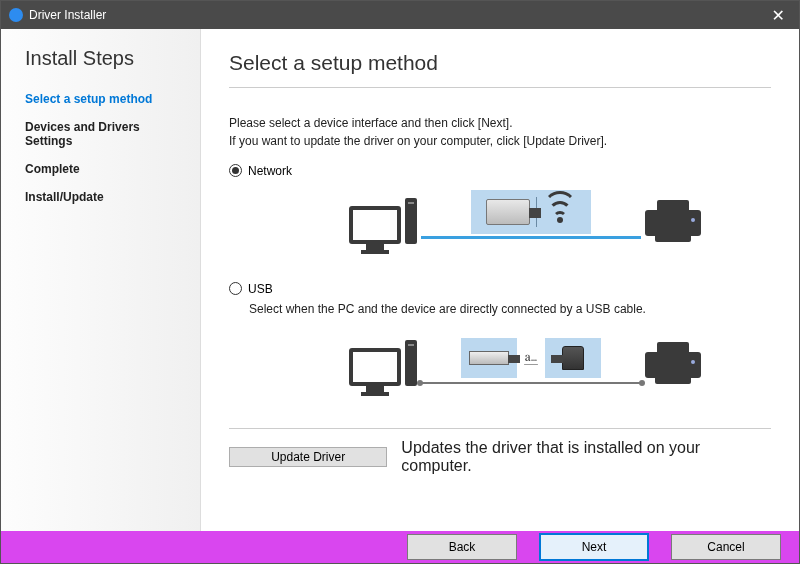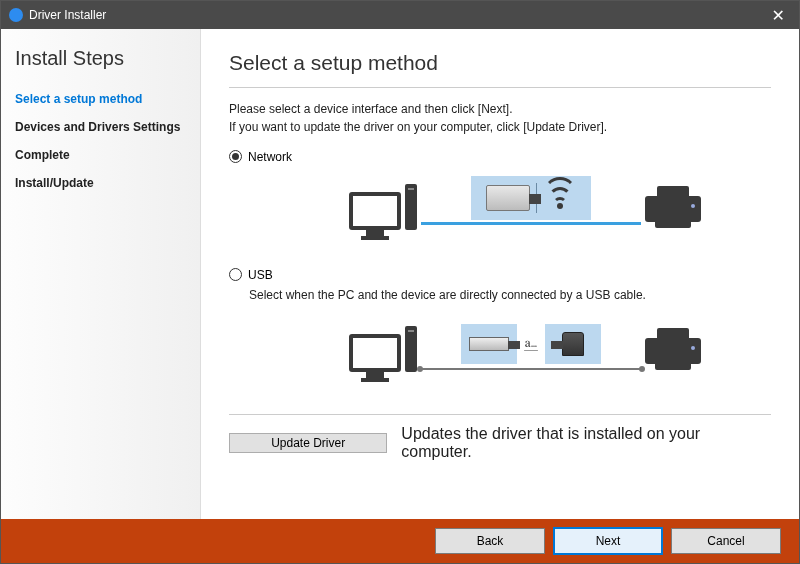--- a/index.html
+++ b/index.html
@@ -3,29 +3,29 @@
   <meta charset="utf-8">
   <style>
     * { box-sizing: border-box; margin: 0; padding: 0; }
     body { font-family: "Segoe UI", Tahoma, sans-serif; font-size: 12px; background: #fff; }
     .window { width: 800px; height: 564px; border: 1px solid #555; display: flex; flex-direction: column; }
     .titlebar { height: 28px; background: #4a4a4a; color: #fff; display: flex; align-items: center; padding: 0 8px; }
     .titlebar-icon { width: 14px; height: 14px; background: #2d8cf0; border-radius: 50%; margin-right: 6px; }
     .titlebar-text { flex: 1; font-size: 12px; }
     .close-x { font-size: 16px; cursor: pointer; padding: 0 6px; }
     .body { flex: 1; display: flex; }
-    .sidebar { width: 200px; background: linear-gradient(to right, #fdfdfd, #f0f0f0); padding: 18px 14px; border-right: 1px solid #ddd; }
+    .sidebar { width: 200px; background: linear-gradient(to right, #fdfdfd, #f0f0f0); padding: 18px 24px; border-right: 1px solid #ddd; }
     .sidebar-title { font-size: 20px; color: #333; margin-bottom: 22px; font-weight: 400; }
     .step { font-size: 12px; margin: 14px 0; color: #222; font-weight: bold; }
     .step.done { color: #bbb; font-weight: normal; }
     .step.active { color: #0078d7; font-weight: bold; }
     .main { flex: 1; padding: 22px 28px 10px 28px; display: flex; flex-direction: column; }
     .main-title { font-size: 21px; color: #333; margin-bottom: 6px; font-weight: 400; }
     .hr { border-top: 1px solid #ccc; margin: 6px 0 12px 0; }
-    .instruction { font-size: 12px; color: #222; line-height: 1.5; margin-bottom: 14px; }
+    .instruction { font-size: 12px; color: #222; line-height: 1.5; margin-bottom: 14px; margin-top: 14px; }
     .opt { margin-bottom: 8px; }
     .opt-head { display: flex; align-items: flex-start; font-size: 12px; margin-bottom: 6px; }
     .radio { width: 13px; height: 13px; border: 1px solid #333; border-radius: 50%; margin-right: 6px; display: flex; align-items: center; justify-content: center; }
     .radio.sel::after { content: ""; width: 7px; height: 7px; background: #333; border-radius: 50%; }
     .opt-desc { font-size: 12px; color: #222; margin-left: 20px; margin-bottom: 10px; }
     .diagram { display: flex; align-items: center; justify-content: center; gap: 0; margin: 6px 0 16px 50px; position: relative; height: 74px; }
     .pc { display: flex; align-items: flex-end; }
     .monitor { width: 52px; height: 38px; border: 4px solid #3a3a3a; border-radius: 3px; position: relative; }
     .monitor::after { content: ""; position: absolute; bottom: -10px; left: 50%; transform: translateX(-50%); width: 18px; height: 6px; background: #3a3a3a; }
     .monitor::before { content: ""; position: absolute; bottom: -14px; left: 50%; transform: translateX(-50%); width: 28px; height: 4px; background: #3a3a3a; }
@@ -52,21 +52,21 @@
     .usb-box { width:56px; height:40px; background:#bcd8ef; display:flex; align-items:center; justify-content:center; }
     .usb-a { width:40px; height:14px; background:linear-gradient(#eee,#bbb); border:1px solid #666; position:relative; }
     .usb-a::after{content:"";position:absolute;right:-12px;top:3px;width:12px;height:8px;background:#444;}
     .usb-b { width:22px; height:24px; background:linear-gradient(#555,#333); border:1px solid #222; border-radius:3px 3px 0 0; position:relative; }
     .usb-b::after{content:"";position:absolute;left:-12px;top:8px;width:12px;height:8px;background:#444;}
     .usb-sym { font-size:20px; color:#3a3a3a; }
     .hr2 { border-top:1px solid #ccc; margin: 4px 0 10px 0; }
     .update-row { display:flex; align-items:center; gap:14px; }
     .btn { background:#e1e1e1; border:1px solid #adadad; font-size:12px; padding:2px 0; width:160px; text-align:center; cursor:pointer; }
     .update-desc { font-size:16px; color:#222; }
-    .footer { height:44px; background:#c2410c; display:flex; align-items:center; justify-content:flex-end; padding:0 18px; gap:8px; }
+    .footer { height:32px; background:#d946ef; display:flex; align-items:center; justify-content:flex-end; padding:0 18px; gap:22px; }
     .fbtn { width:110px; padding:5px 0; text-align:center; font-size:12px; background:#e1e1e1; border:1px solid #7a7a7a; cursor:pointer; }
     .fbtn.primary { border:2px solid #0078d7; background:#e5f1fb; }
   </style>
 </head>
 <body>
 
 <div class="window">
   <div class="titlebar">
     <div class="titlebar-icon"></div>
     <div class="titlebar-text">Driver Installer</div>

